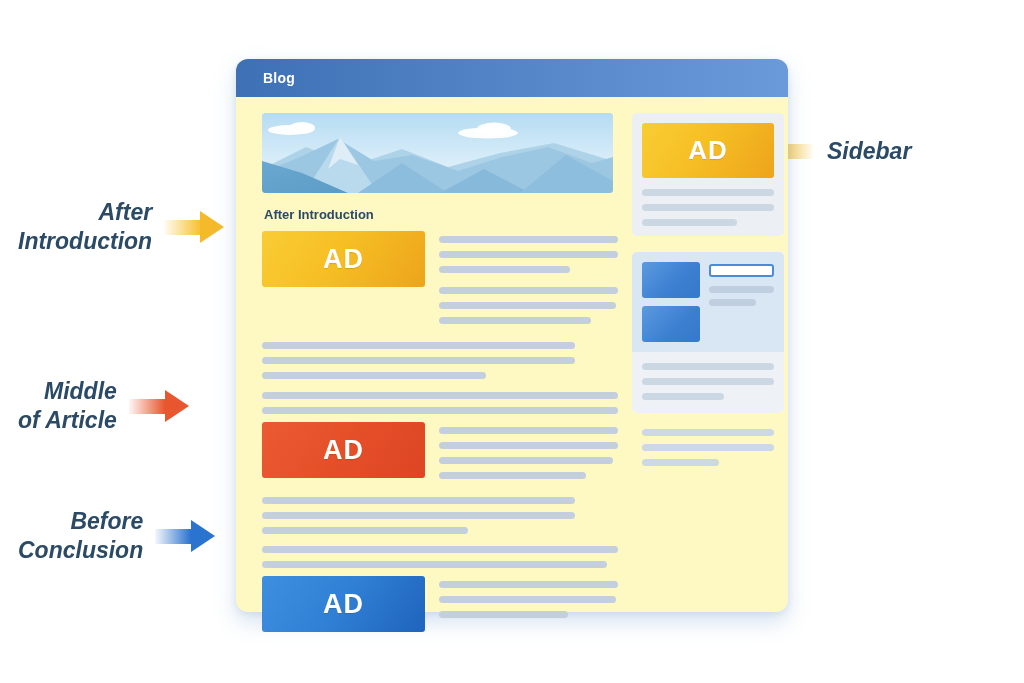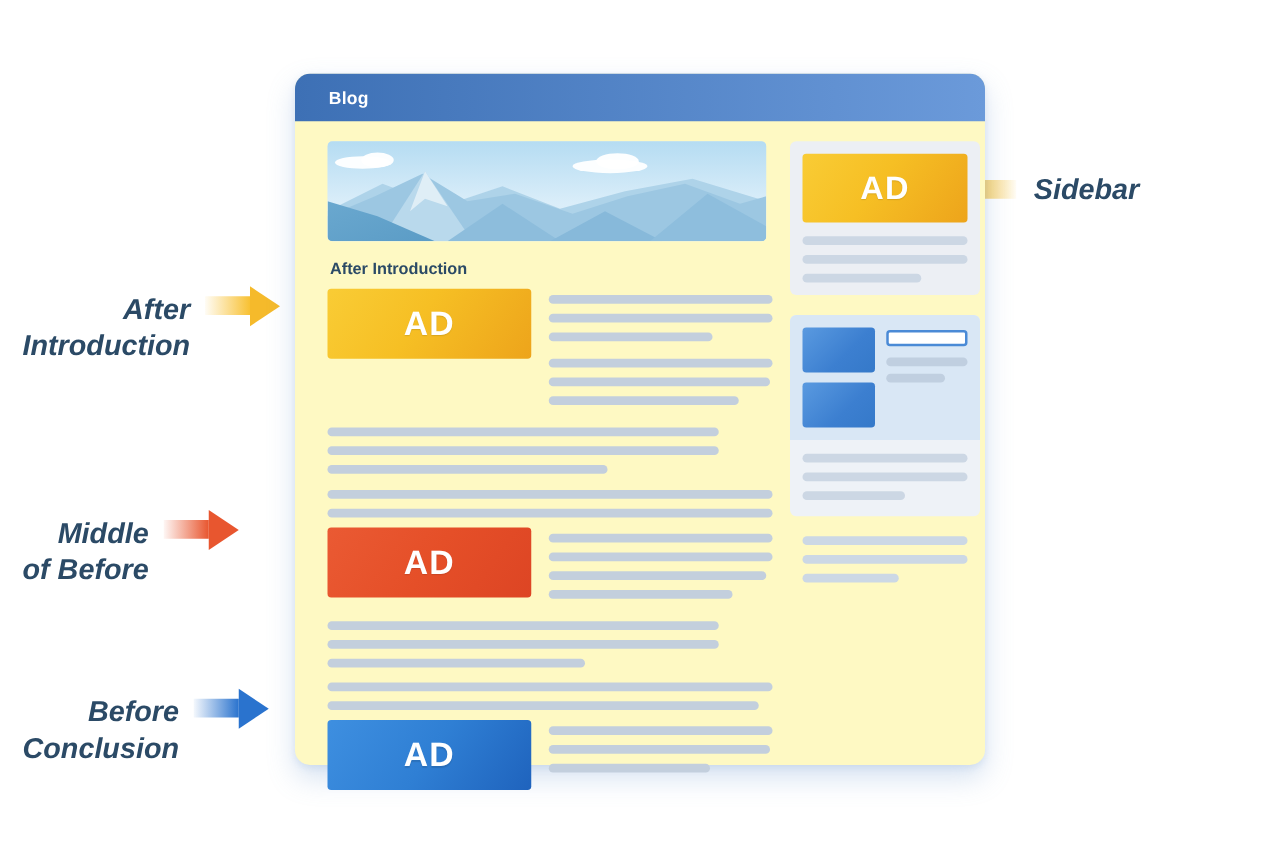--- a/index.html
+++ b/index.html
@@ -22,21 +22,21 @@
     align-items: center;
     font-style: italic;
   }
   .callout-label {
     font-size: 23px;
     font-weight: bold;
     color: #2b4a66;
     line-height: 1.28;
     white-space: pre-line;
   }
-  .callout-left .callout-label { text-align: right; margin-top: 35px; }
+  .callout-left .callout-label { text-align: right; }
   .callout-right .callout-label { text-align: left; }
 
   
   .arrow {
     display: flex;
     align-items: center;
     height: 22px;
   }
   .arrow-shaft {
     height: 15px;
@@ -220,28 +220,28 @@
   <div class="callout-label">After
 Introduction</div>
   <div class="arrow arrow-yellow" style="margin-left:12px;">
     <div class="arrow-shaft"></div>
     <div class="arrow-head"></div>
   </div>
 </div>
 
 <div class="callout callout-left" style="left:18px; top:377px; width:250px;">
   <div class="callout-label">Middle
-of Before</div>
+of Article</div>
   <div class="arrow arrow-red" style="margin-left:12px;">
     <div class="arrow-shaft"></div>
     <div class="arrow-head"></div>
   </div>
 </div>
 
-<div class="callout callout-left" style="left:18px; top:520px; width:250px;">
+<div class="callout callout-left" style="left:18px; top:507px; width:250px;">
   <div class="callout-label">Before
 Conclusion</div>
   <div class="arrow arrow-blue" style="margin-left:12px;">
     <div class="arrow-shaft"></div>
     <div class="arrow-head"></div>
   </div>
 </div>
 
 <div class="callout callout-right" style="left:753px; top:137px;">
   <div class="arrow arrow-yellow rtl" style="margin-right:14px;">

